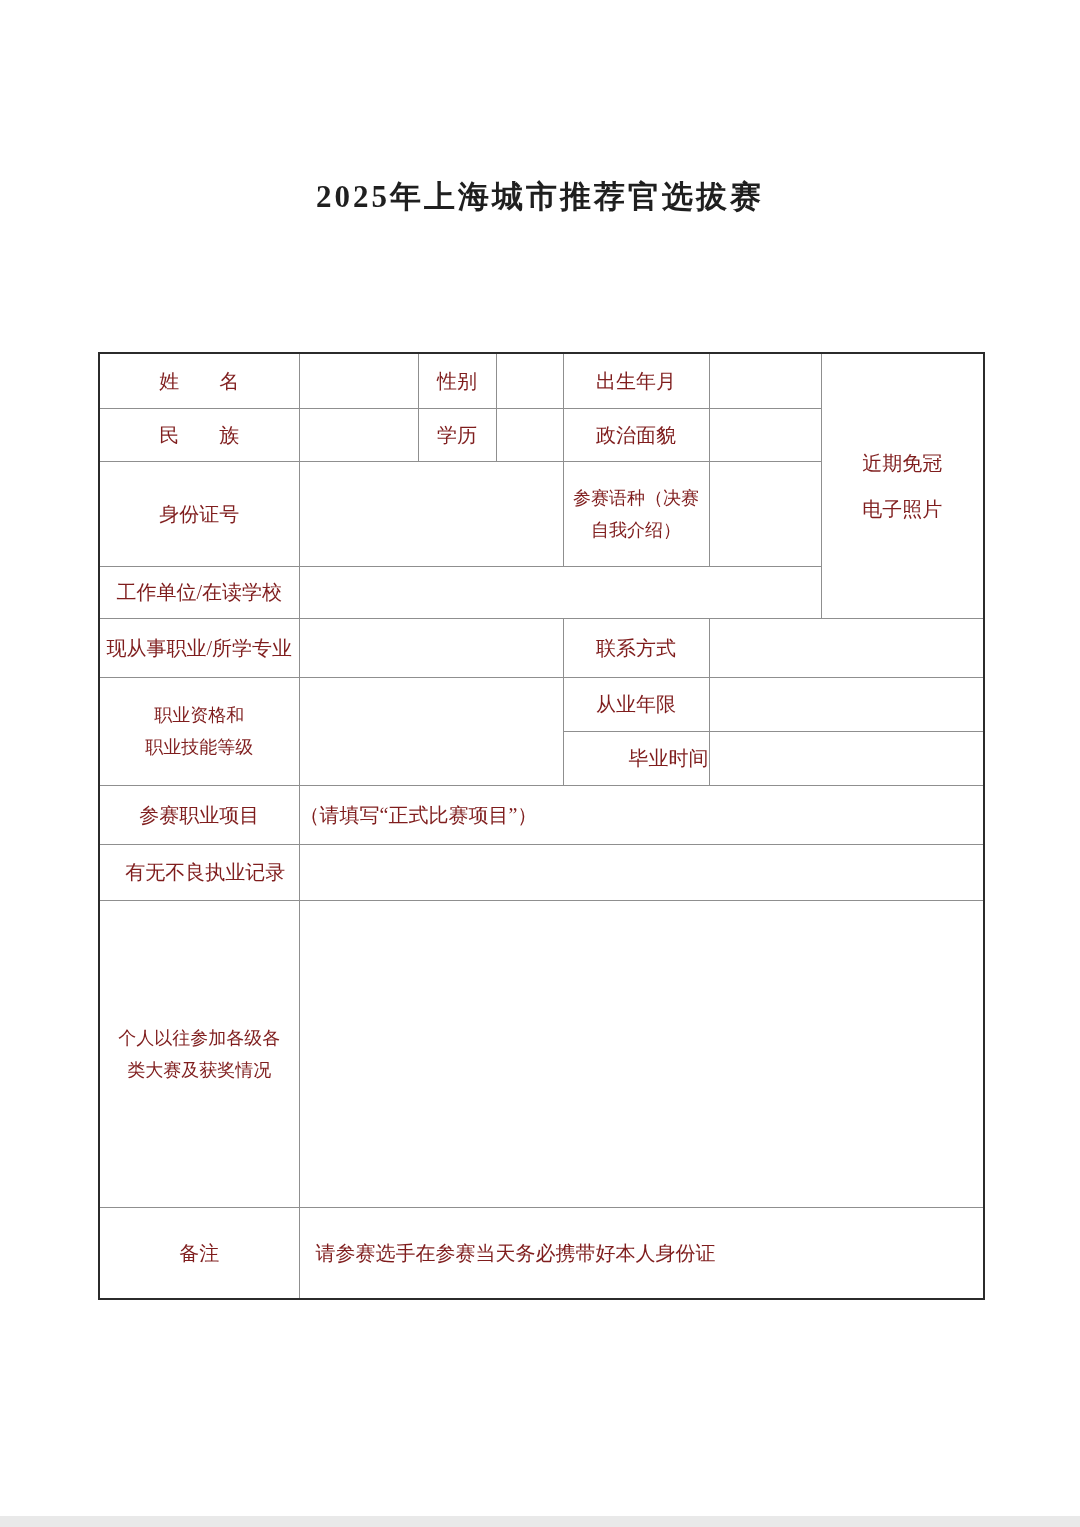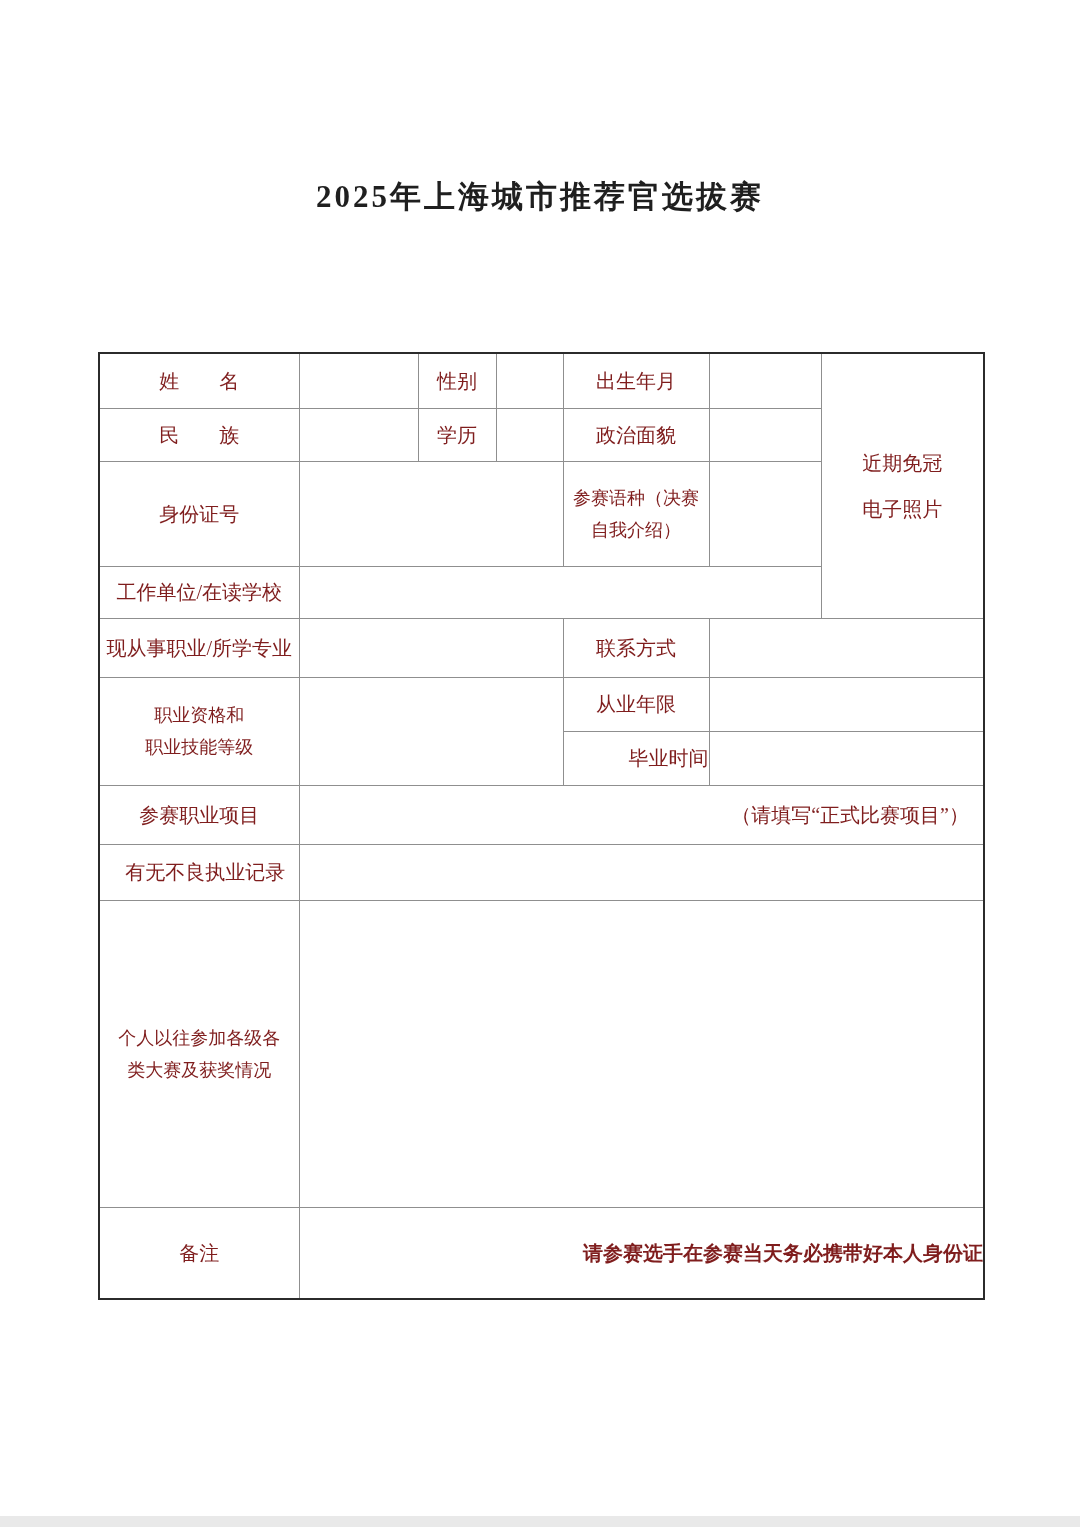--- a/index.html
+++ b/index.html
@@ -52,22 +52,22 @@
   tr.r5  td { height: 59px; }
   tr.r6  td { height: 54px; }
   tr.r7  td { height: 54px; text-align: right; }
   tr.r8  td { height: 59px; }
   tr.r9  td { height: 56px; padding-left: 12px; }
   tr.r10 td { height: 307px; }
   tr.r11 td { height: 92px; }
 
   td.photo-cell div { line-height: 46px; }
   td.lang-cell div, td.qual-cell div, td.awards-cell div { line-height: 32px; font-size: 18px; }
-  td.hint-cell { text-align: right; padding-right: 14px; }
-  td.remark-value-cell { text-align: right; padding-left: 28px; font-weight: bold; }
+  td.hint-cell { text-align: left; padding-right: 14px; }
+  td.remark-value-cell { text-align: left; padding-left: 16px; }
 </style>
 </head>
 <body>
 
 <div class="page">
 
   <div class="title title-line1">2025年上海城市推荐官选拔赛</div>
 
   <table class="form">
     <colgroup>

